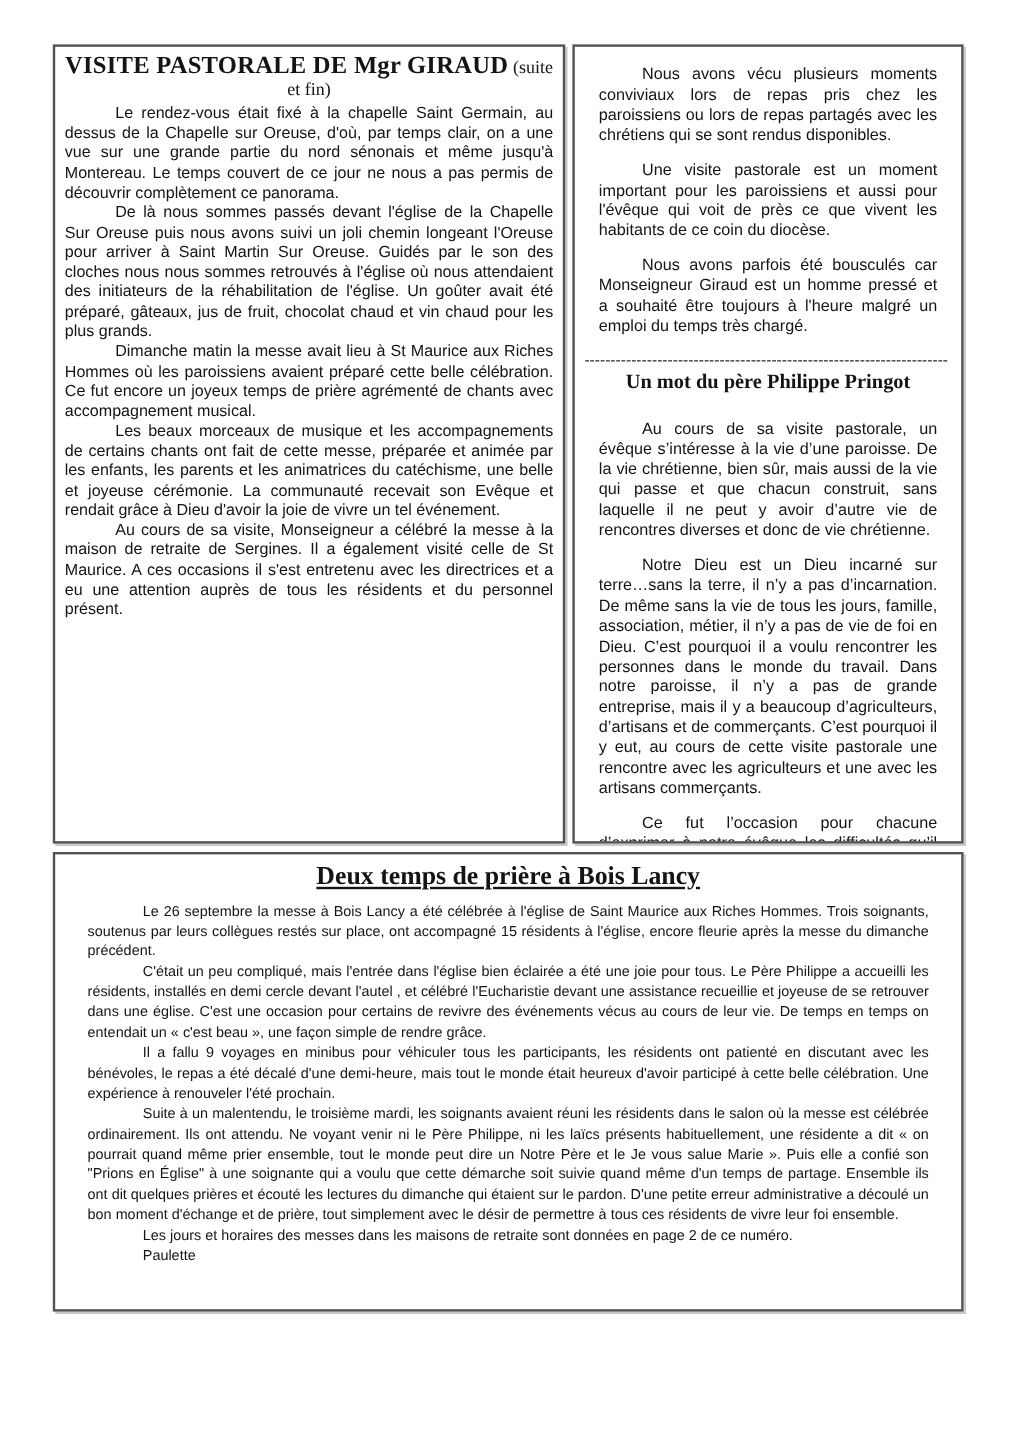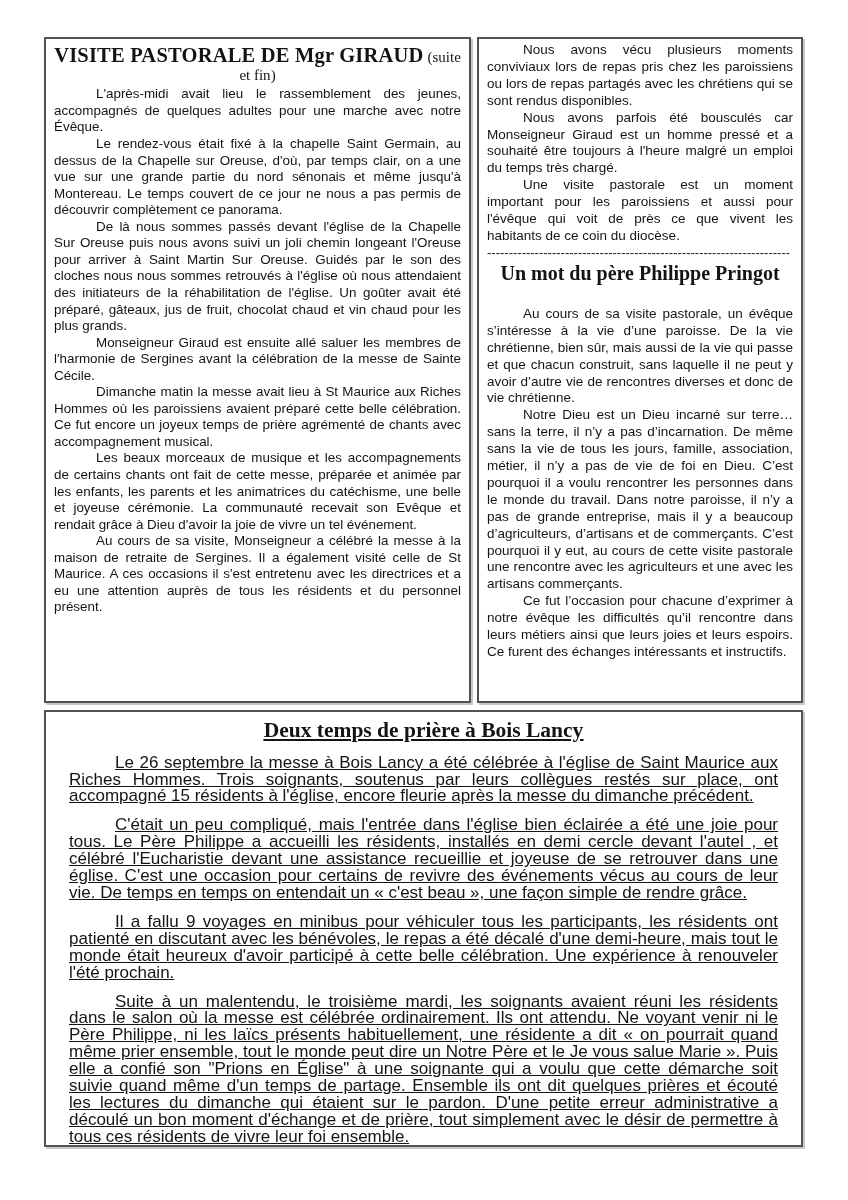--- a/index.html
+++ b/index.html
@@ -14,21 +14,21 @@
   .box{
     position:absolute;
     background:#ffffff;
     border:2px solid #525252;
     box-shadow:2px 2px 0 #c9c9c9;
     box-sizing:border-box;
     overflow:hidden;
   }
   #box-left{left:44px;top:37px;width:427px;height:666px;padding:3px 8px;}
   #box-right{left:477px;top:37px;width:326px;height:666px;padding:3px 8px;}
-  #box-bottom{left:44px;top:710px;width:759px;height:437px;padding:3px 11px;text-decoration:underline;}
+  #box-bottom{left:44px;top:710px;width:759px;height:383px;padding:3px 27px;}
 
   
   .left-title{
     text-align:center;
     font-family:"Liberation Serif", serif;
     margin:2px 0 3px 0;
     line-height:1.08;
   }
   .left-title .main{font-weight:bold;font-size:20.5px;letter-spacing:.2px;}
   .left-title .suffix{font-weight:normal;font-size:15px;}
@@ -36,21 +36,21 @@
     margin:0;
     font-size:13.4px;
     line-height:16.55px;
     text-align:justify;
     text-indent:42px;
     text-justify:inter-word;
   }
 
   
   .col-right p{
-    margin:0;
+    margin:12px;
     font-size:13.5px;
     line-height:16.9px;
     text-align:justify;
     text-indent:36px;
   }
   .sig-right{
     text-align:right;
     font-size:13.5px;
     line-height:17px;
     margin:0;
@@ -63,38 +63,38 @@
     font-size:13px;
     line-height:14px;
     letter-spacing:0;
     margin:1px 0 0 0;
     color:#1c1c1c;
   }
   .right-heading{
     text-align:center;
     font-family:"Liberation Serif", serif;
     font-weight:bold;
-    font-size:20px;
+    font-size:17px;
     margin:2px 0 22px 0;
     line-height:1.1;
   }
 
   
   .bottom-title{
     text-align:center;
     font-family:"Liberation Serif", serif;
     font-weight:bold;
     font-size:21.5px;
     text-decoration:underline;
     margin:4px 0 8px 0;
     line-height:1.1;
   }
   .col-bottom p{
-    margin:12px;
-    font-size:17px;
+    margin:0;
+    font-size:12px;
     line-height:16.9px;
     text-align:justify;
     text-indent:46px;
   }
   .sig-bottom{
     text-align:right;
     font-size:14.2px;
     line-height:17px;
     margin:0;
     padding-right:26px;
@@ -102,33 +102,31 @@
   }
 </style>
 </head>
 <body>
 
 <div class="box col-left" id="box-left">
   <div class="left-title">
     <span class="main">VISITE PASTORALE DE Mgr GIRAUD</span>
     <span class="suffix"> (<span>suite et fin</span>)</span>
   </div>
-  <p>L'après-midi avait lieu le rassemblement des jeunes, accompagnés de quelques adultes pour une marche avec notre Évêque.</p>
   <p>Le rendez-vous était fixé à la chapelle Saint Germain, au dessus de la Chapelle sur Oreuse, d'où, par temps clair, on a une vue sur une grande partie du nord sénonais et même jusqu'à Montereau. Le temps couvert de ce jour ne nous a pas permis de découvrir complètement ce panorama.</p>
   <p>De là nous sommes passés devant l'église de la Chapelle Sur Oreuse puis nous avons suivi un joli chemin longeant l'Oreuse pour arriver à Saint Martin Sur Oreuse. Guidés par le son des cloches nous nous sommes retrouvés à l'église où nous attendaient des initiateurs de la réhabilitation de l'église. Un goûter avait été préparé, gâteaux, jus de fruit, chocolat chaud et vin chaud pour les plus grands.</p>
-  <p>Monseigneur Giraud est ensuite allé saluer les membres de l'harmonie de Sergines avant la célébration de la messe de Sainte Cécile.</p>
   <p>Dimanche matin la messe avait lieu à St Maurice aux Riches Hommes où les paroissiens avaient préparé cette belle célébration. Ce fut encore un joyeux temps de prière agrémenté de chants avec accompagnement musical.</p>
   <p>Les beaux morceaux de musique et les accompagnements de certains chants ont fait de cette messe, préparée et animée par les enfants, les parents et les animatrices du catéchisme, une belle et joyeuse cérémonie. La communauté recevait son Evêque et rendait grâce à Dieu d'avoir la joie de vivre un tel événement.</p>
   <p>Au cours de sa visite, Monseigneur a célébré la messe à la maison de retraite de Sergines. Il a également visité celle de St Maurice. A ces occasions il s'est entretenu avec les directrices et a eu une attention auprès de tous les résidents et du personnel présent.</p>
 </div>
 
 <div class="box col-right" id="box-right">
   <p>Nous avons vécu plusieurs moments conviviaux lors de repas pris chez les paroissiens ou lors de repas partagés avec les chrétiens qui se sont rendus disponibles.</p>
+  <p>Une visite pastorale est un moment important pour les paroissiens et aussi pour l'évêque qui voit de près ce que vivent les habitants de ce coin du diocèse.</p>
   <p>Nous avons parfois été bousculés car Monseigneur Giraud est un homme pressé et a souhaité être toujours à l'heure malgré un emploi du temps très chargé.</p>
-  <p>Une visite pastorale est un moment important pour les paroissiens et aussi pour l'évêque qui voit de près ce que vivent les habitants de ce coin du diocèse.</p>
   <div class="dash-sep">----------------------------------------------------------------------</div>
   <div class="right-heading">Un mot du père Philippe Pringot</div>
   <p>Au cours de sa visite pastorale, un évêque s’intéresse à la vie d’une paroisse. De la vie chrétienne, bien sûr, mais aussi de la vie qui passe et que chacun construit, sans laquelle il ne peut y avoir d’autre vie de rencontres diverses et donc de vie chrétienne.</p>
   <p>Notre Dieu est un Dieu incarné sur terre…sans la terre, il n’y a pas d’incarnation. De même sans la vie de tous les jours, famille, association, métier, il n’y a pas de vie de foi en Dieu. C’est pourquoi il a voulu rencontrer les personnes dans le monde du travail. Dans notre paroisse, il n’y a pas de grande entreprise, mais il y a beaucoup d’agriculteurs, d’artisans et de commerçants. C’est pourquoi il y eut, au cours de cette visite pastorale une rencontre avec les agriculteurs et une avec les artisans commerçants.</p>
   <p>Ce fut l’occasion pour chacune d’exprimer à notre évêque les difficultés qu’il rencontre dans leurs métiers ainsi que leurs joies et leurs espoirs. Ce furent des échanges intéressants et instructifs.</p>
 </div>
 
 <div class="box col-bottom" id="box-bottom">
   <div class="bottom-title">Deux temps de prière à Bois Lancy</div>
   <p>Le 26 septembre la messe à Bois Lancy a été célébrée à l'église de Saint Maurice aux Riches Hommes. Trois soignants, soutenus par leurs collègues restés sur place, ont accompagné 15 résidents à l'église, encore fleurie après la messe du dimanche précédent.</p>

